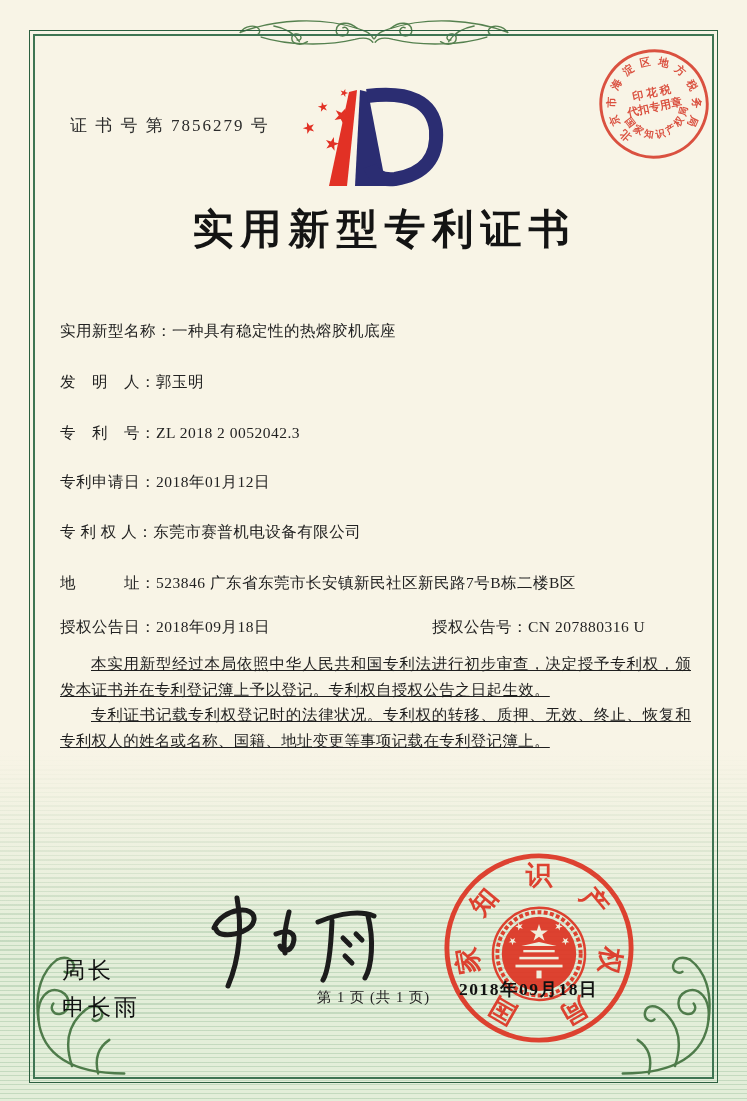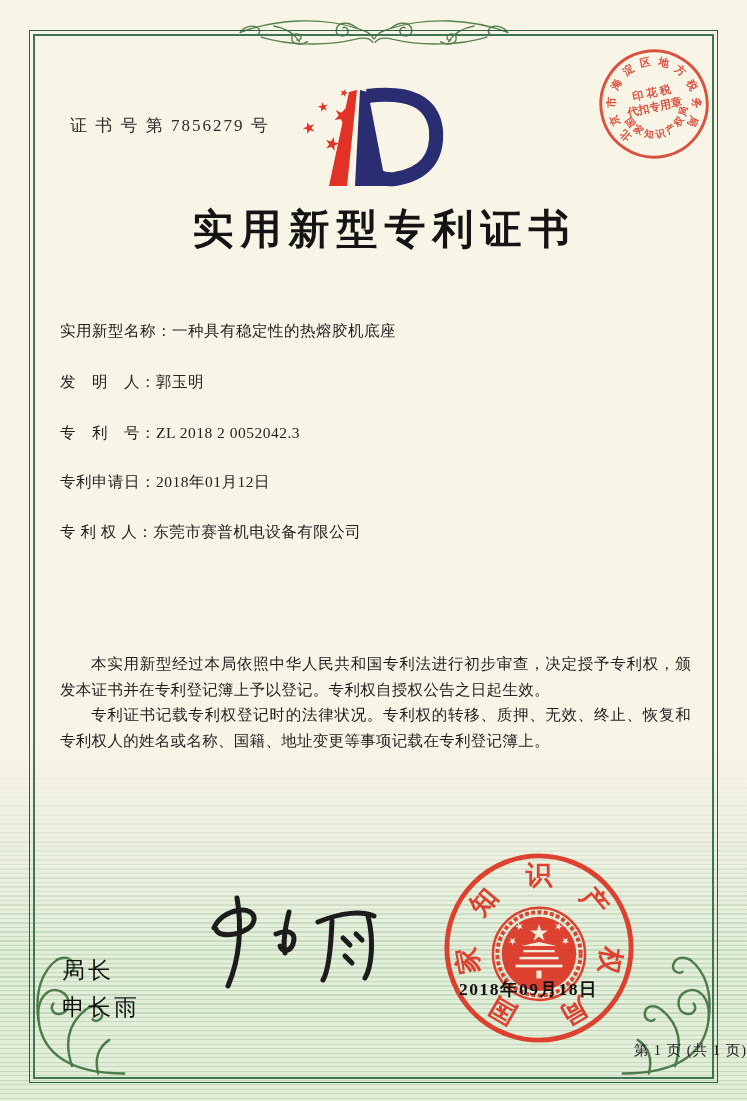--- a/index.html
+++ b/index.html
@@ -41,35 +41,36 @@
   }
   .field .lbl{white-space:pre;}
   .field .val{display:inline-block;vertical-align:top;max-width:505px;}
   .f0{top:319px}.f1{top:370px}.f2{top:421px}.f3{top:470px}.f4{top:520px}.f5{top:571px}
   .grant-row{position:absolute;left:60px;right:55px;top:617px;font-size:15.5px;color:#222;letter-spacing:.5px;}
   .grant-no{position:absolute;left:372px;top:0;}
   .body-text{
     position:absolute;left:60px;right:56px;top:651px;
     font-size:15.5px;color:#1f1f1f;line-height:25.5px;text-align:justify;
     letter-spacing:.3px;
+    text-decoration:underline;
   }
   .body-text p{margin:0;text-indent:2em;}
   .director{
     position:absolute;left:62px;top:952px;
     font-family:"Liberation Sans","DejaVu Sans",sans-serif;
     font-size:23px;color:#111;line-height:37px;letter-spacing:3px;
   }
   .signature{position:absolute;left:192px;top:886px;width:205px;height:115px;}
   .big-seal{position:absolute;left:441px;top:850px;width:196px;height:196px;opacity:.93;}
   .seal-date{
     position:absolute;left:459px;top:977px;z-index:5;
     font-size:17.5px;color:#111;letter-spacing:1.5px;font-weight:bold;
   }
   .page-footer{
-    position:absolute;left:0;top:1041px;width:100%;text-align:right;
+    position:absolute;left:0;top:988px;width:100%;text-align:center;
     font-size:14.5px;color:#222;letter-spacing:1px;
   }
   .orn-top{position:absolute;left:238px;top:2px;width:272px;height:62px;}
   .orn-bl{position:absolute;left:16px;top:952px;width:112px;height:130px;}
   .orn-br{position:absolute;left:619px;top:952px;width:112px;height:130px;}
 </style>
 </head>
 <body>
 
 <div class="page">
@@ -141,21 +142,26 @@
     </g>
   </svg>
 
   <div class="title">实用新型专利证书</div>
 
   <div class="field f0"><span class="lbl">实用新型名称：</span><span class="val">一种具有稳定性的热熔胶机底座</span></div>
   <div class="field f1"><span class="lbl">发　明　人：</span><span class="val">郭玉明</span></div>
   <div class="field f2"><span class="lbl">专　利　号：</span><span class="val">ZL 2018 2 0052042.3</span></div>
   <div class="field f3"><span class="lbl">专利申请日：</span><span class="val">2018年01月12日</span></div>
   <div class="field f4"><span class="lbl">专 利 权 人：</span><span class="val">东莞市赛普机电设备有限公司</span></div>
-
+  <div class="field f5"><span class="lbl">地　　　址：</span><span class="val">523846 广东省东莞市长安镇新民社区新民路7号B栋二楼B区</span></div>
+
+  <div class="grant-row">
+    <span>授权公告日：</span><span>2018年09月18日</span>
+    <span class="grant-no"><span>授权公告号：</span><span>CN 207880316 U</span></span>
+  </div>
 
   <div class="body-text">
     <p>本实用新型经过本局依照中华人民共和国专利法进行初步审查，决定授予专利权，颁发本证书并在专利登记簿上予以登记。专利权自授权公告之日起生效。</p>
     <p>专利证书记载专利权登记时的法律状况。专利权的转移、质押、无效、终止、恢复和专利权人的姓名或名称、国籍、地址变更等事项记载在专利登记簿上。</p>
   </div>
 
   <svg class="orn-bl" viewBox="0 0 120 135">
     <g stroke="#4e7b4a" fill="none" stroke-width="2.6" stroke-linecap="round">
       <path d="M116,128 C60,128 28,108 24,70 C22,48 34,34 48,40 C60,46 58,62 48,64 C40,66 36,58 40,53"></path>
       <path d="M24,70 C20,40 28,18 44,6"></path>

